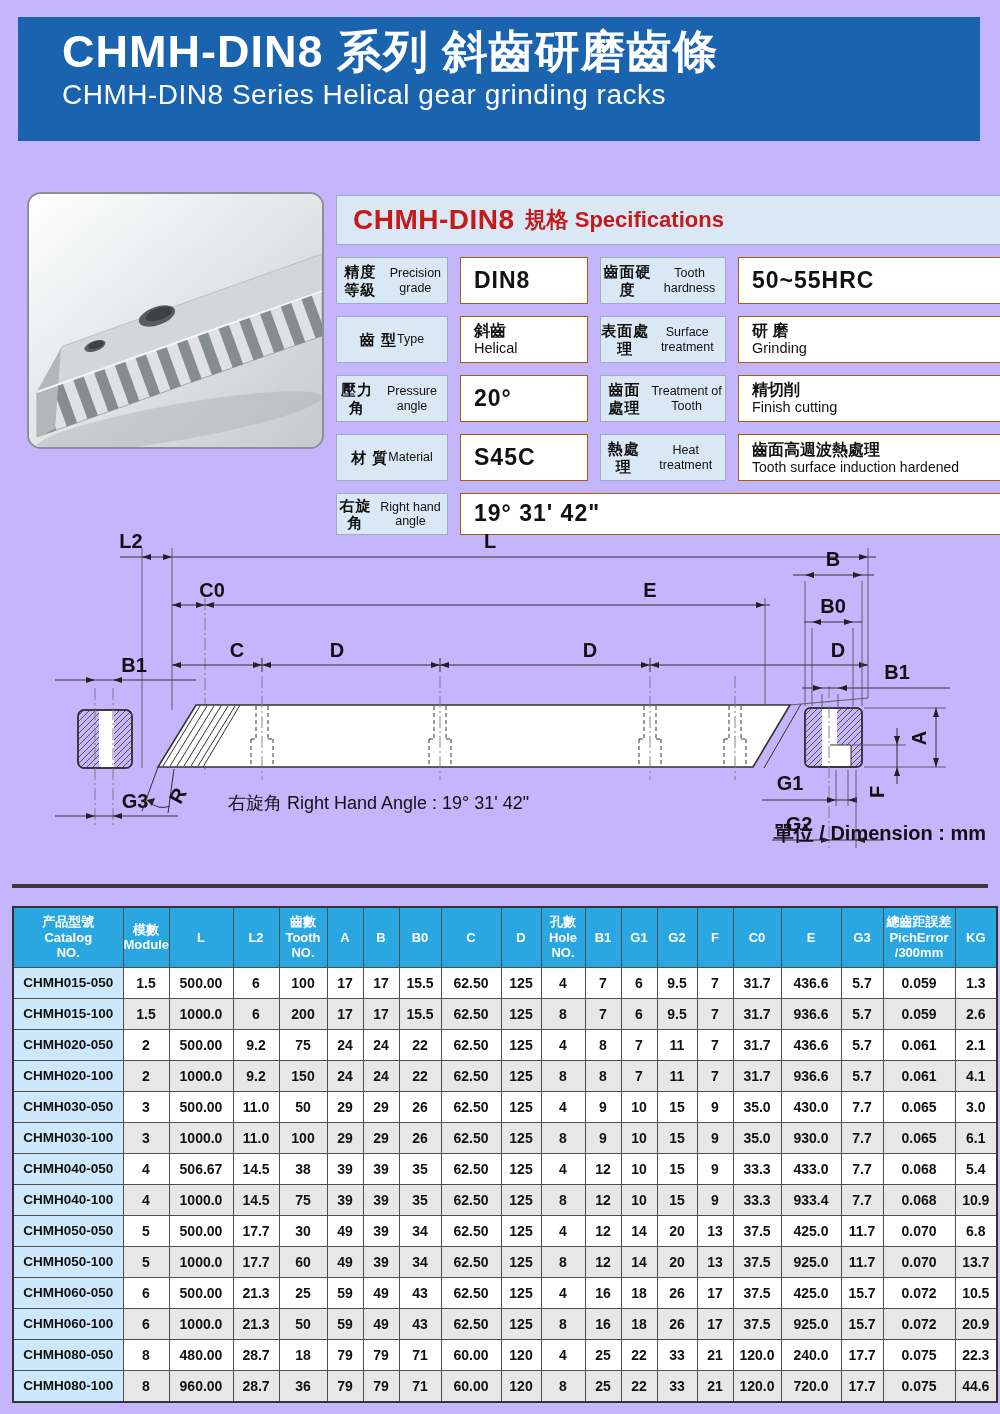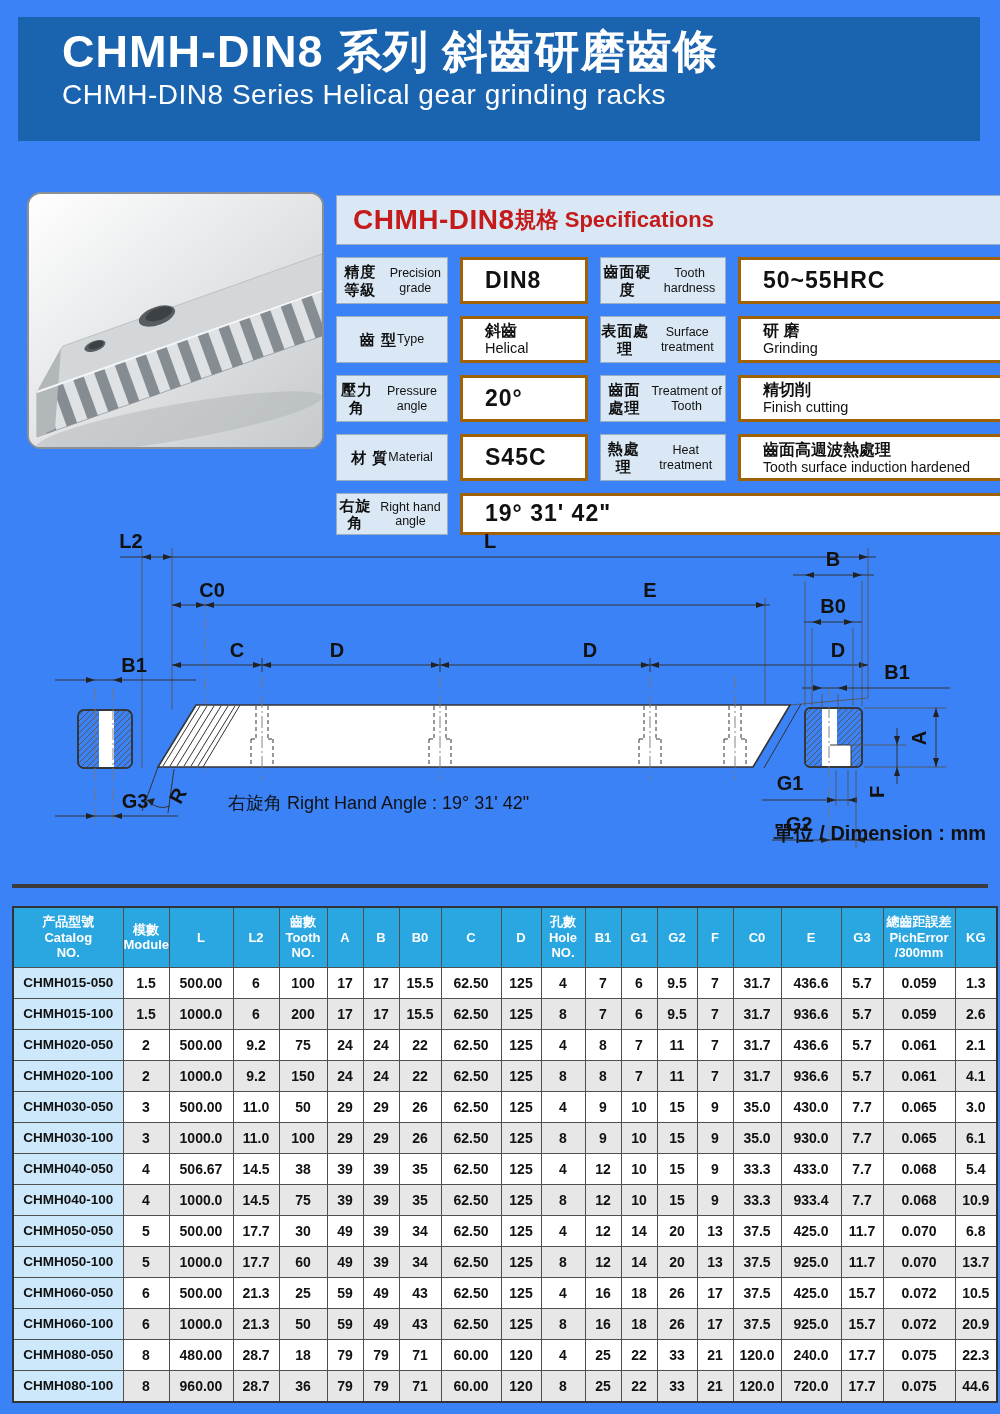--- a/index.html
+++ b/index.html
@@ -1,43 +1,43 @@
 <!DOCTYPE html>
 <html style="--banner-bg: #1a63af; --spec-red: #c51a1a; --spec-label-bg: #d9e8f4; --th-bg: #2aa7e0; --cat-bg: #cde8fa; --alt-bg: #e7e7e7;"><head>
 <meta charset="utf-8">
 <style>
   html,body{margin:0;padding:0;background:#fff;}
   body{font-family:"Liberation Sans","DejaVu Sans",sans-serif;color:#111;}
-  .page{position:relative;width:1000px;height:1414px;background:#3b82f6;overflow:hidden;}
+  .page{position:relative;width:1000px;height:1414px;background:#c4b5fd;overflow:hidden;}
 
   
   .banner{position:absolute;left:18px;top:17px;width:962px;height:124px;
     background:var(--banner-bg,#1a63af);color:#fff;}
   .banner-title{padding:10px 0 0 44px;font-size:45px;font-weight:bold;letter-spacing:1px;line-height:1.1;}
   .banner-sub{padding:2px 8px 0 44px;font-size:28px;font-weight:normal;letter-spacing:0.5px;}
 
   
   .photo{position:absolute;left:27px;top:192px;width:293px;height:253px;
     border:2px solid #8a9096;border-radius:14px;overflow:hidden;background:#e8eaec;}
   .photo svg{display:block;}
 
   
   .spec{position:absolute;left:336px;top:195px;width:736px;display:grid;
     grid-template-columns:112px 128px 126px auto;
     grid-template-rows:50px 47px 47px 47px 47px 42px;gap:12px;}
   .spec-title{grid-column:1/5;background:var(--spec-label-bg,#d9e8f4);border:1px solid #9ab0c2;
     display:flex;align-items:center;padding-left:16px;color:var(--spec-red,#c51a1a);}
   .spec-title .t1{font-size:28px;font-weight:bold;letter-spacing:0.5px;}
-  .spec-title .t2{font-size:22px;font-weight:bold;margin-left:0;}
+  .spec-title .t2{font-size:22px;font-weight:bold;margin-left:10px;}
   .sp-lab{background:var(--spec-label-bg,#d9e8f4);border:1px solid #9ab0c2;display:flex;
     align-items:center;justify-content:center;text-align:center;line-height:1.15;}
   .sp-lab .l1{font-size:15px;font-weight:bold;letter-spacing:1px;}
   .sp-lab .l2{font-size:12.5px;}
-  .sp-val{background:#fff;border:3px solid #a16207;display:flex;flex-direction:column;
-    justify-content:center;padding-left:22px;line-height:1.2;}
+  .sp-val{background:#fff;border:1px solid #a16207;display:flex;flex-direction:column;
+    justify-content:center;padding-left:13px;line-height:1.2;}
   .sp-val .l1{font-size:16px;font-weight:bold;}
   .sp-val .l2{font-size:14.5px;}
   .sp-val.big .l1{font-size:23px;font-weight:bold;letter-spacing:1px;}
   .sp-val .l2:empty{display:none;}
   .sp-span{grid-column:2/5;}
 
   
   .diagram{position:absolute;left:0;top:518px;width:1000px;height:340px;}
   .diagram text{font-family:"Liberation Sans","DejaVu Sans",sans-serif;font-size:20px;font-weight:bold;fill:#111;}
   .diagram text.note{font-size:18px;font-weight:normal;}

